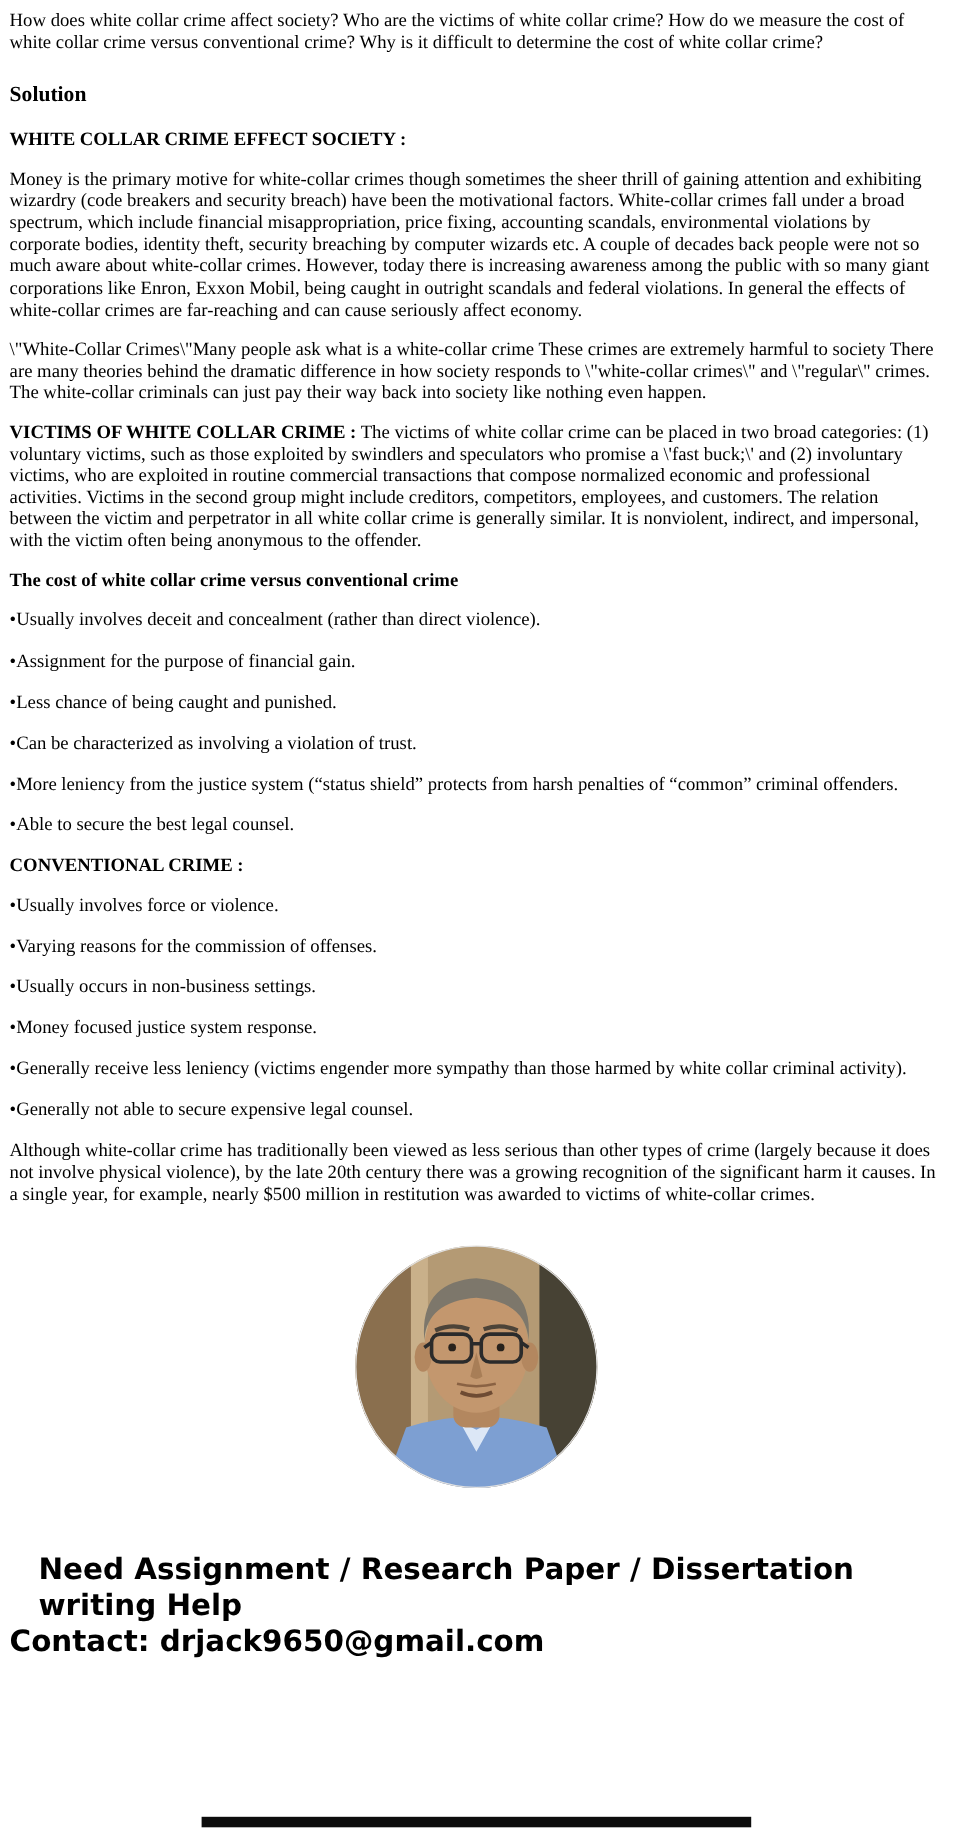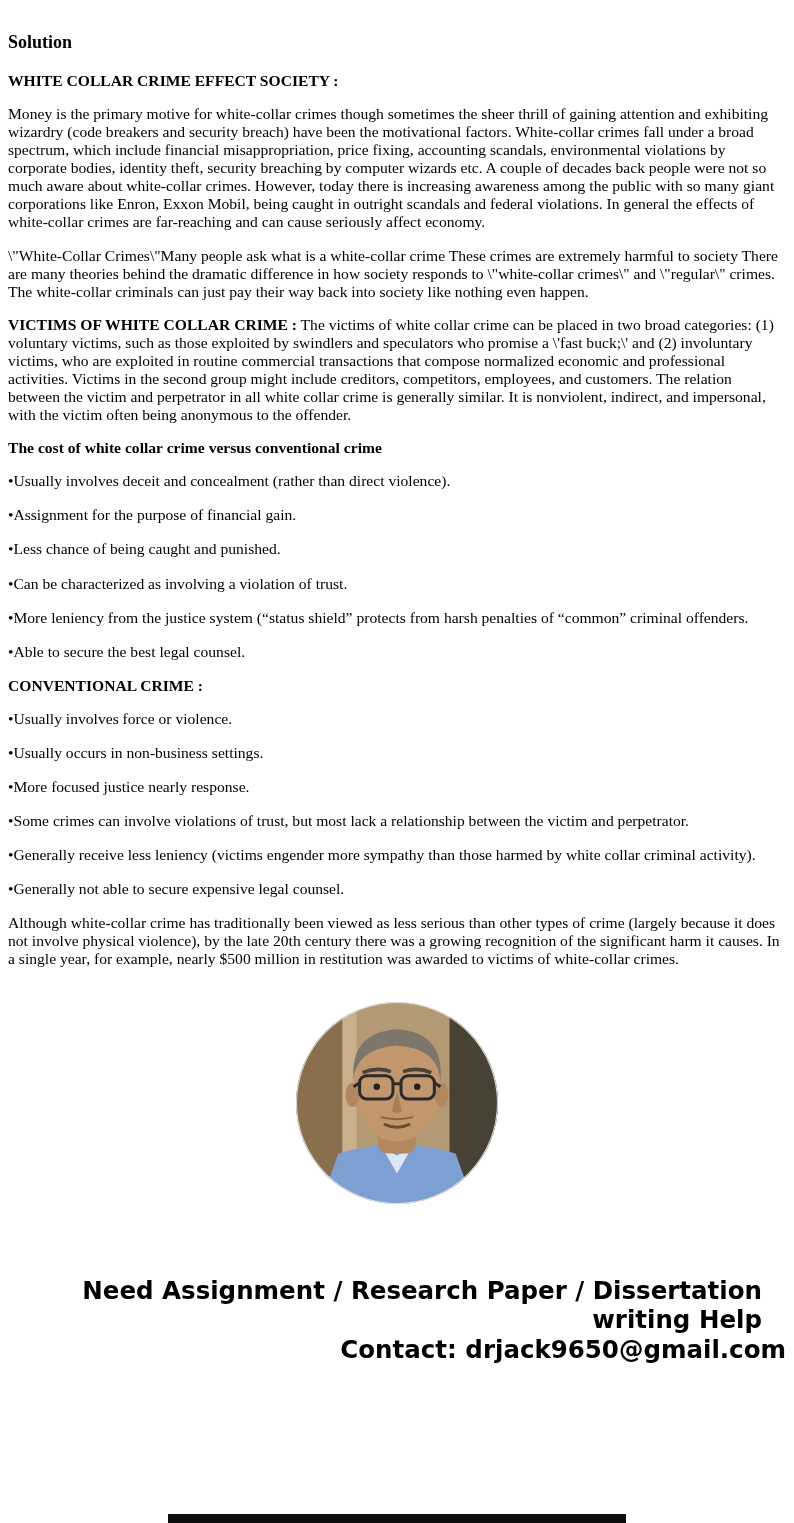--- a/index.html
+++ b/index.html
@@ -33,22 +33,22 @@
   .photo-wrap {
     text-align: center;
     margin-top: 33px;
   }
   .photo-wrap svg {
     width: 202px;
     height: 202px;
     display: inline-block;
   }
   .footer {
-    margin-top: 68px;
-    text-align: right;
+    margin-top: 48px;
+    text-align: left;
     font-family: "DejaVu Sans", "Liberation Sans", sans-serif;
     font-weight: bold;
     font-size: 24.5px;
     line-height: 1.22;
   }
   .footer-line1 {
     max-width: 730px;
     margin: 0 auto;
   }
   .footer-line2 {
@@ -62,42 +62,43 @@
     width: 458px;
     height: 9px;
     background: #0d0d0d;
   }
 </style>
 </head>
 <body>
 
 <div class="content">
 
+  <p>How does white collar crime affect society? Who are the victims of white collar crime? How do we measure the cost of white collar crime versus conventional crime? Why is it difficult to determine the cost of white collar crime?</p>
 
   <h2 class="solution">Solution</h2>
 
   <h3 class="sec">WHITE COLLAR CRIME EFFECT SOCIETY :</h3>
   <p>Money is the primary motive for white-collar crimes though sometimes the sheer thrill of gaining attention and exhibiting wizardry (code breakers and security breach) have been the motivational factors. White-collar crimes fall under a broad spectrum, which include financial misappropriation, price fixing, accounting scandals, environmental   violations by corporate bodies, identity theft, security breaching by computer wizards etc.  A couple of decades back people were not so much aware about white-collar crimes. However, today there is increasing awareness among the public with so many giant corporations like Enron, Exxon Mobil, being caught in outright scandals and federal violations. In general the effects of white-collar crimes are far-reaching and can cause seriously affect economy.</p>
   <p>\"White-Collar Crimes\"Many people ask what is a white-collar crime These crimes are extremely harmful to society There are many theories behind the dramatic difference in how society responds to \"white-collar crimes\" and \"regular\" crimes. The white-collar criminals can just pay their way back into society like nothing even happen.</p>
 
   <p><b>VICTIMS OF WHITE COLLAR CRIME :</b> <span>The victims of white collar crime can be placed in two broad categories: (1) voluntary victims, such as those exploited by swindlers and speculators who promise a \'fast buck;\' and (2) involuntary victims, who are exploited in routine commercial transactions that compose normalized economic and professional activities. Victims in the second group might include creditors, competitors, employees, and customers. The relation between the victim and perpetrator in all white collar crime is generally similar. It is nonviolent, indirect, and impersonal, with the victim often being anonymous to the offender.</span></p>
 
   <h3 class="sec">The cost of white collar crime versus conventional crime</h3>
   <p class="bullet">•Usually involves deceit and concealment (rather than direct violence).</p>
   <p class="bullet">•Assignment for the purpose of financial gain.</p>
   <p class="bullet">•Less chance of being caught and punished.</p>
   <p class="bullet">•Can be characterized as involving a violation of trust.</p>
   <p class="bullet">•More leniency from the justice system (“status shield” protects from harsh penalties of “common” criminal offenders.</p>
   <p class="bullet">•Able to secure the best legal counsel.</p>
 
   <h3 class="sec">CONVENTIONAL CRIME :</h3>
   <p class="bullet">•Usually involves force or violence.</p>
+  <p class="bullet">•Varying reasons for the commission of offenses.</p>
   <p class="bullet">•Usually occurs in non-business settings.</p>
-  <p class="bullet">•More focused justice nearly response.</p>
-  <p class="bullet">•Some crimes can involve violations of trust, but most lack a relationship between the victim and perpetrator.</p>
+  <p class="bullet">•Money focused justice system response.</p>
   <p class="bullet">•Generally receive less leniency (victims engender more sympathy than those harmed by white collar criminal activity).</p>
   <p class="bullet">•Generally not able to secure expensive legal counsel.</p>
 
   <p>Although white-collar crime has traditionally been viewed as less serious than other types of crime (largely because it does not involve physical violence), by the late 20th century there was a growing recognition of the significant harm it causes. In a single year, for example, nearly $500 million in restitution was awarded to victims of white-collar crimes.</p>
 
   <div class="photo-wrap">
     <svg viewBox="0 0 200 200" aria-hidden="true">
       <defs>
         <clipPath id="circleClip">
             <circle cx="100" cy="100" r="100"></circle>

